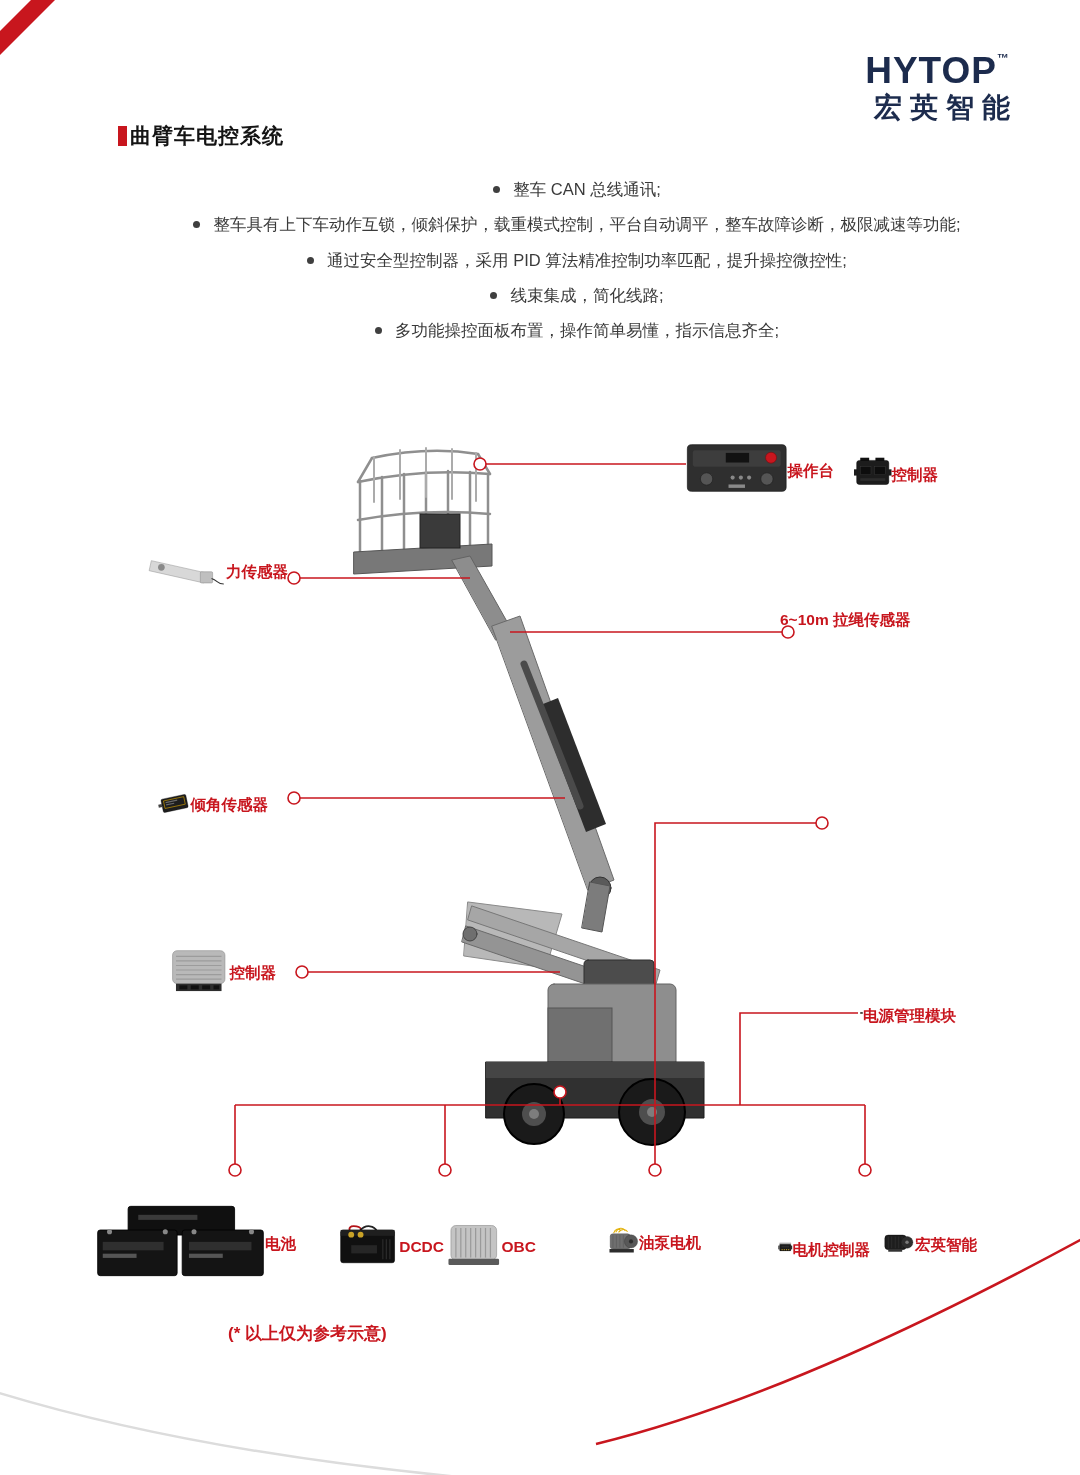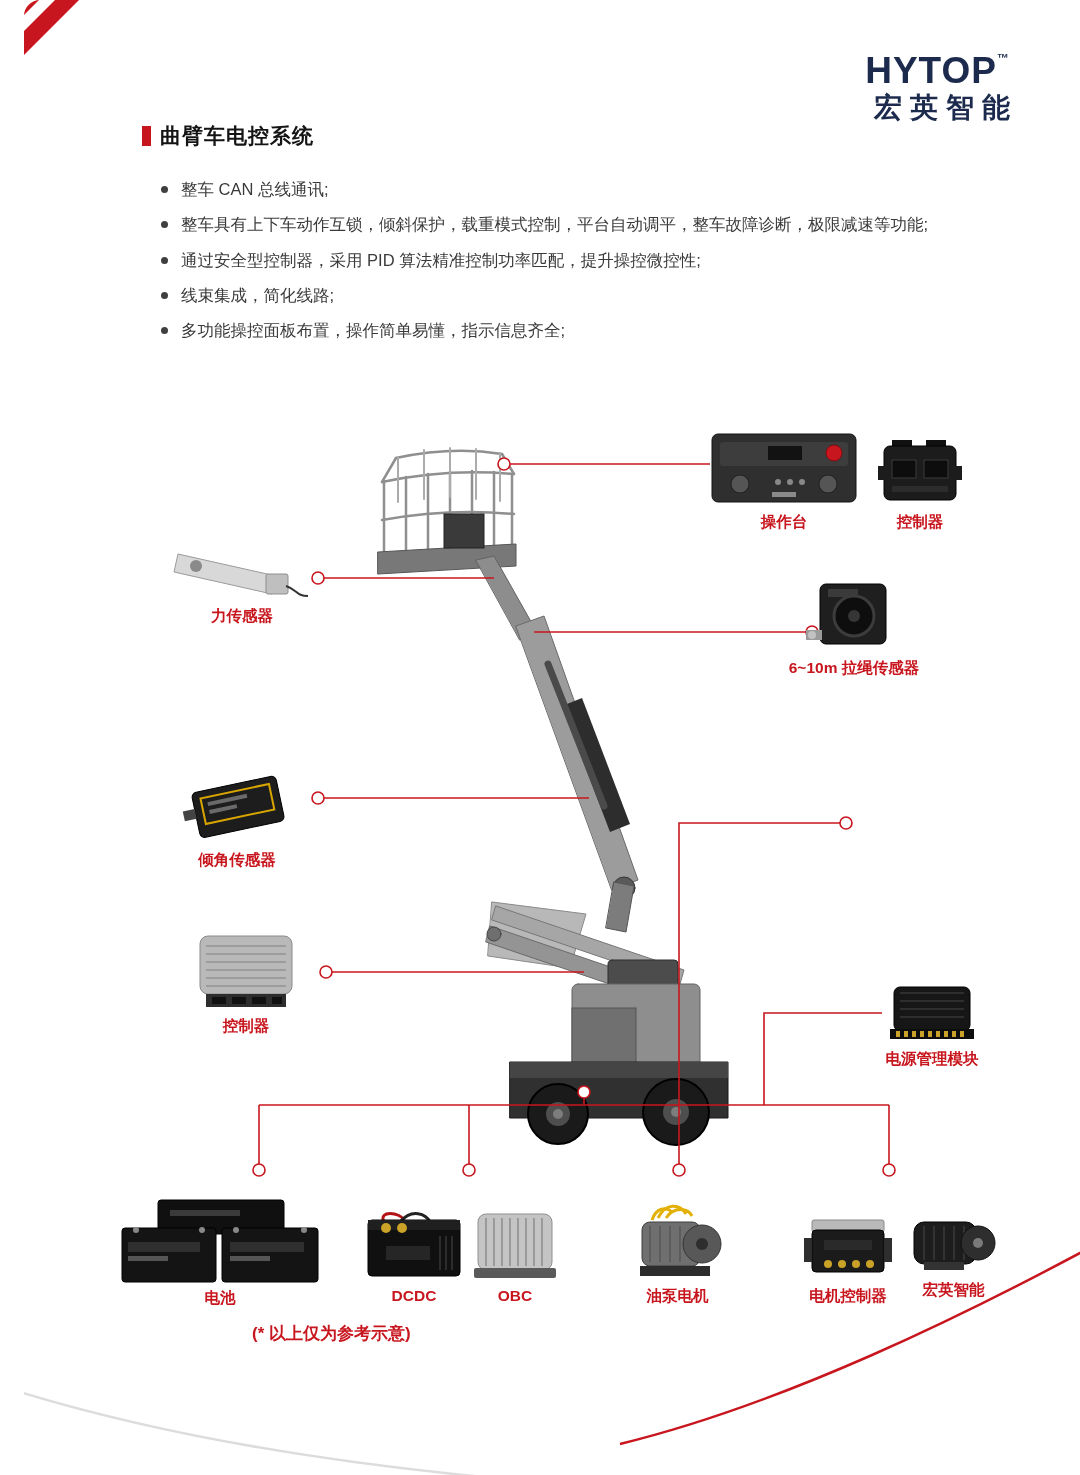--- a/index.html
+++ b/index.html
@@ -2,41 +2,41 @@
 <html><head>
 <meta charset="utf-8">
 <style>
   * { margin:0; padding:0; box-sizing:border-box; }
   html,body { background:#fff; }
   body {
     width:1080px; height:1475px; position:relative; overflow:hidden;
     font-family:"Liberation Sans","DejaVu Sans",sans-serif;
     --accent:#c8161e; --navy:#1c2b4d;
   }
-  .page { position:absolute; inset:0; background:#fff; border-radius:16px; overflow:hidden;margin-left:24px; }
+  .page { position:absolute; inset:0; background:#fff; border-radius:28px; overflow:hidden; }
   .bg-svg { position:absolute; left:0; top:0; width:1080px; height:1475px; z-index:1; }
 
   
   .brand { position:absolute; top:52px; right:70px; text-align:right; z-index:3; color:var(--navy); }
   .brand-name { font-size:37px; font-weight:800; letter-spacing:1px; line-height:1; }
   .brand-name sup { font-size:12px; font-weight:700; vertical-align:top; }
   .brand-sub { font-size:28px; font-weight:700; letter-spacing:8px; margin-right:-8px; margin-top:4px; line-height:1.1; }
 
   
-  .section-title { position:absolute; left:118px; top:122px; display:flex; align-items:center; gap:9px; z-index:3; }
+  .section-title { position:absolute; left:118px; top:122px; display:flex; align-items:center; gap:3px; z-index:3; }
   .red-bar { width:9px; height:20px; background:var(--accent); display:inline-block; }
   .section-title h1 { font-size:21px; font-weight:700; color:#141414; letter-spacing:1px; }
 
   
   .features { position:absolute; left:137px; top:178px; width:880px; list-style:none; z-index:3; }
-  .features li { display:flex; gap:13px; margin-bottom:13px; font-size:16.5px; line-height:1.35; color:#3a3a3a; }
+  .features li { display:flex; gap:13px; margin-bottom:13px; font-size:16.5px; line-height:1.35; color:#3a3a3a;justify-content:center; }
   .dot { flex:none; width:7px; height:7px; border-radius:50%; background:#3f3f3f; margin-top:8px; }
 
   
-  .card { position:absolute; display:flex; flex-direction:column; align-items:center; z-index:2; }
+  .card { position:absolute; display:flex; flex-direction:row; align-items:center; z-index:2; }
   .card svg { width:100%; display:block; }
   .label { margin-top:6px; color:var(--accent); font-size:15.5px; font-weight:700; white-space:nowrap; line-height:1; }
 
   
   .footnote { position:absolute; left:228px; top:1322px; width:600px; text-align:left;
               color:var(--accent); font-size:17px; font-weight:700; z-index:3; }
 </style>
 </head>
 <body style="--accent: #c8161e; --navy: #1c2b4d;">
 

